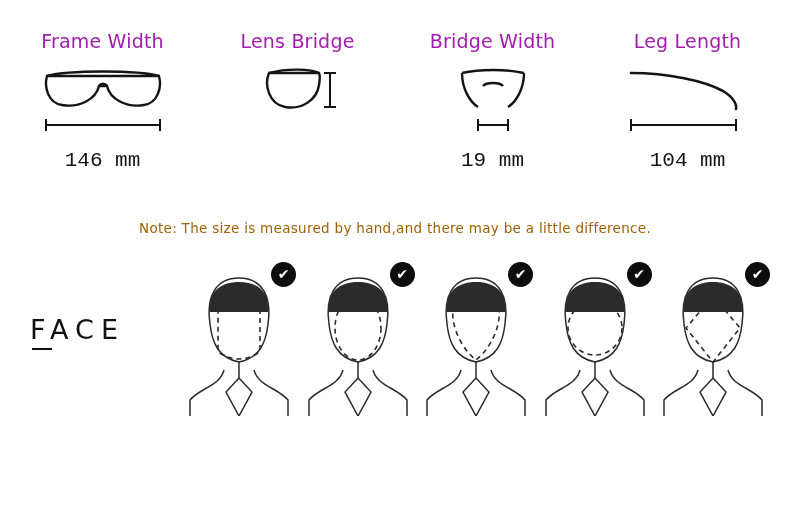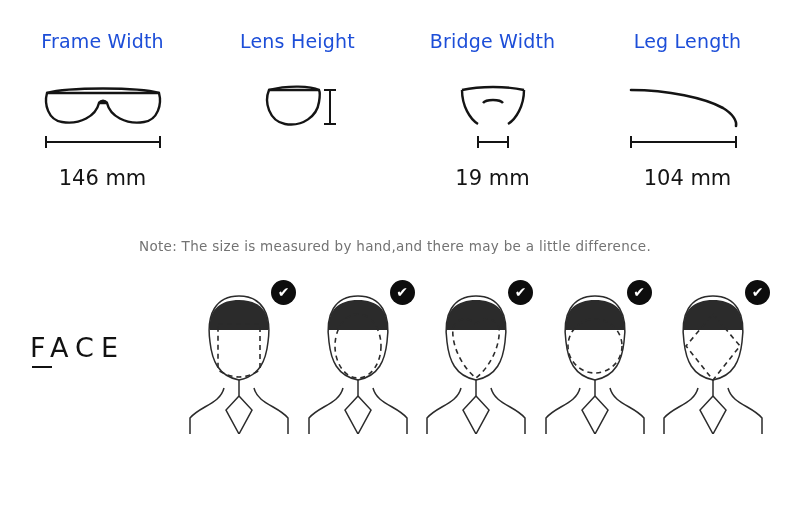--- a/index.html
+++ b/index.html
@@ -25,45 +25,46 @@
   }
   .spec-col {
     width: 145px;
     display: flex;
     flex-direction: column;
     align-items: center;
   }
   .spec-title {
     font-size: 19px;
     letter-spacing: .2px;
-    color: #1d4ed8;
+    color: #a21caf;
     white-space: nowrap;
-    margin-bottom: 22px;
+    margin-bottom: 5px;
   }
   .spec-figure {
     height: 78px;
     display: flex;
     align-items: center;
     justify-content: center;
   }
   .spec-value {
     font-size: 21px;
     color: #141414;
     margin-top: 14px;
     white-space: nowrap;
+    font-family: Liberation Mono, monospace;
   }
 
   
   .note-block {
     margin-top: 44px;
     text-align: center;
   }
   .note-line {
     font-size: 13.5px;
-    color: #737373;
+    color: #a16207;
     letter-spacing: .3px;
     line-height: 24px;
   }
 
   
   .face-section {
     margin-top: 26px;
     display: flex;
     align-items: flex-start;
     padding: 0 18px 0 30px;
@@ -131,21 +132,21 @@
           <line x1="8" y1="68" x2="122" y2="68"></line>
           <line x1="8" y1="62" x2="8" y2="74"></line>
           <line x1="122" y1="62" x2="122" y2="74"></line>
         </g>
       </svg>
     </div>
     <div class="spec-value">146 mm</div>
   </div>
 
   <div class="spec-col">
-    <div class="spec-title">Lens Height</div>
+    <div class="spec-title">Lens Bridge</div>
     <div class="spec-figure">
       <svg width="130" height="78" viewBox="0 0 130 78">
         <g fill="none" stroke="#141414" stroke-width="2.4">
           <path d="M36 16 C55 11 78 12 86 16"></path>
           <path d="M36 16 C31 28 36 47 52 50 C70 53 84 42 86 28 C87 22 87 18 86 16 Z"></path>
         </g>
         <g stroke="#141414" stroke-width="2">
           <line x1="97" y1="16" x2="97" y2="50"></line>
           <line x1="91" y1="16" x2="103" y2="16"></line>
           <line x1="91" y1="50" x2="103" y2="50"></line>

